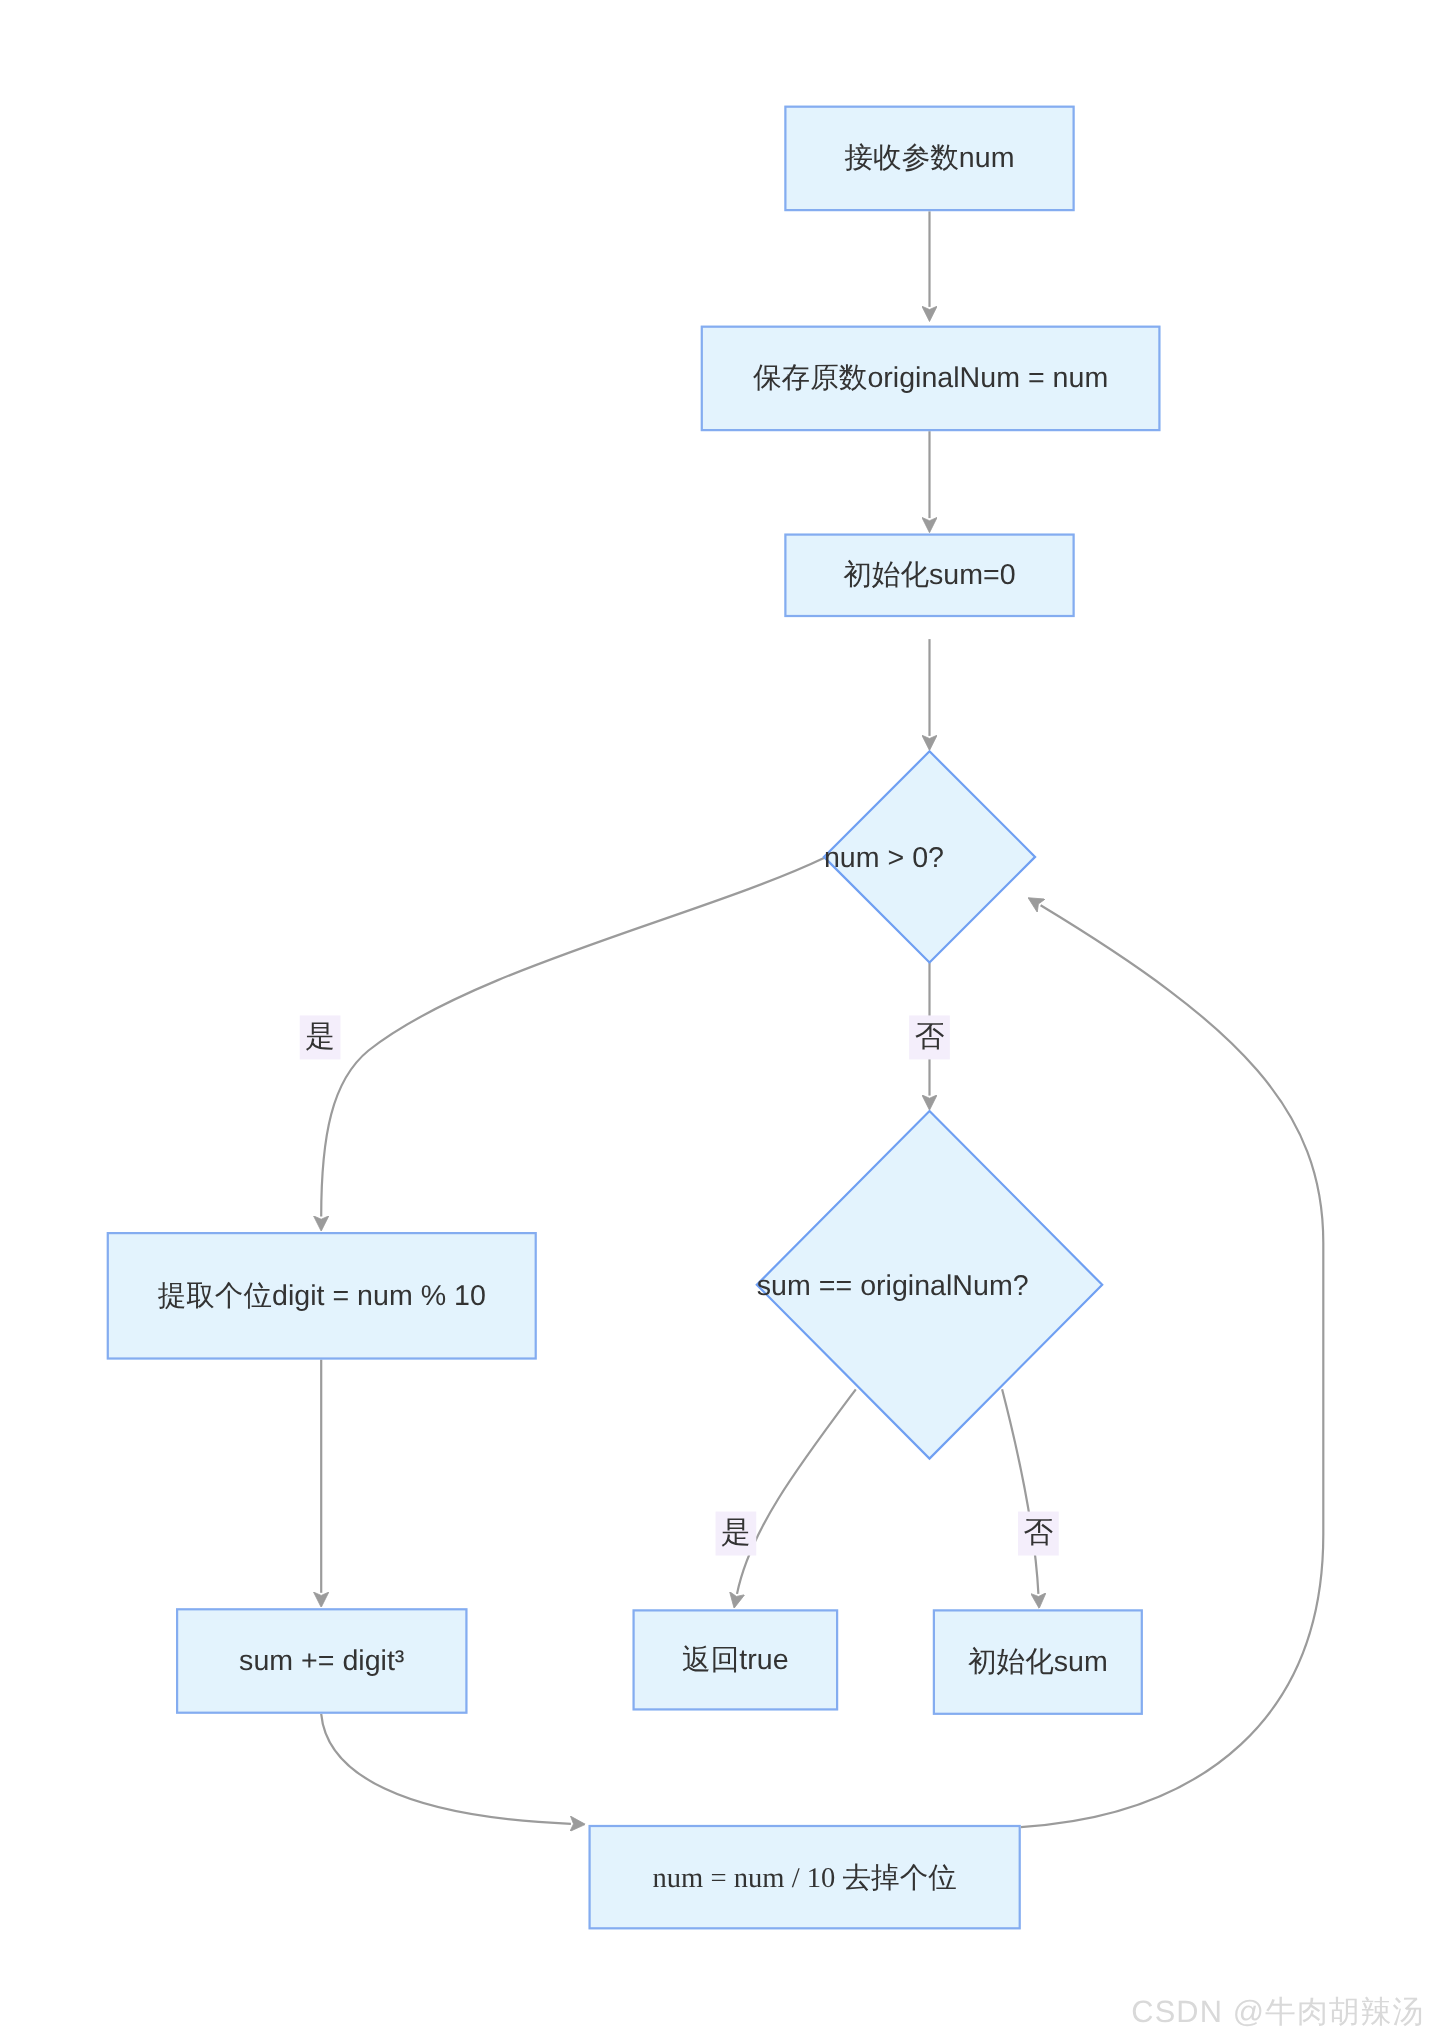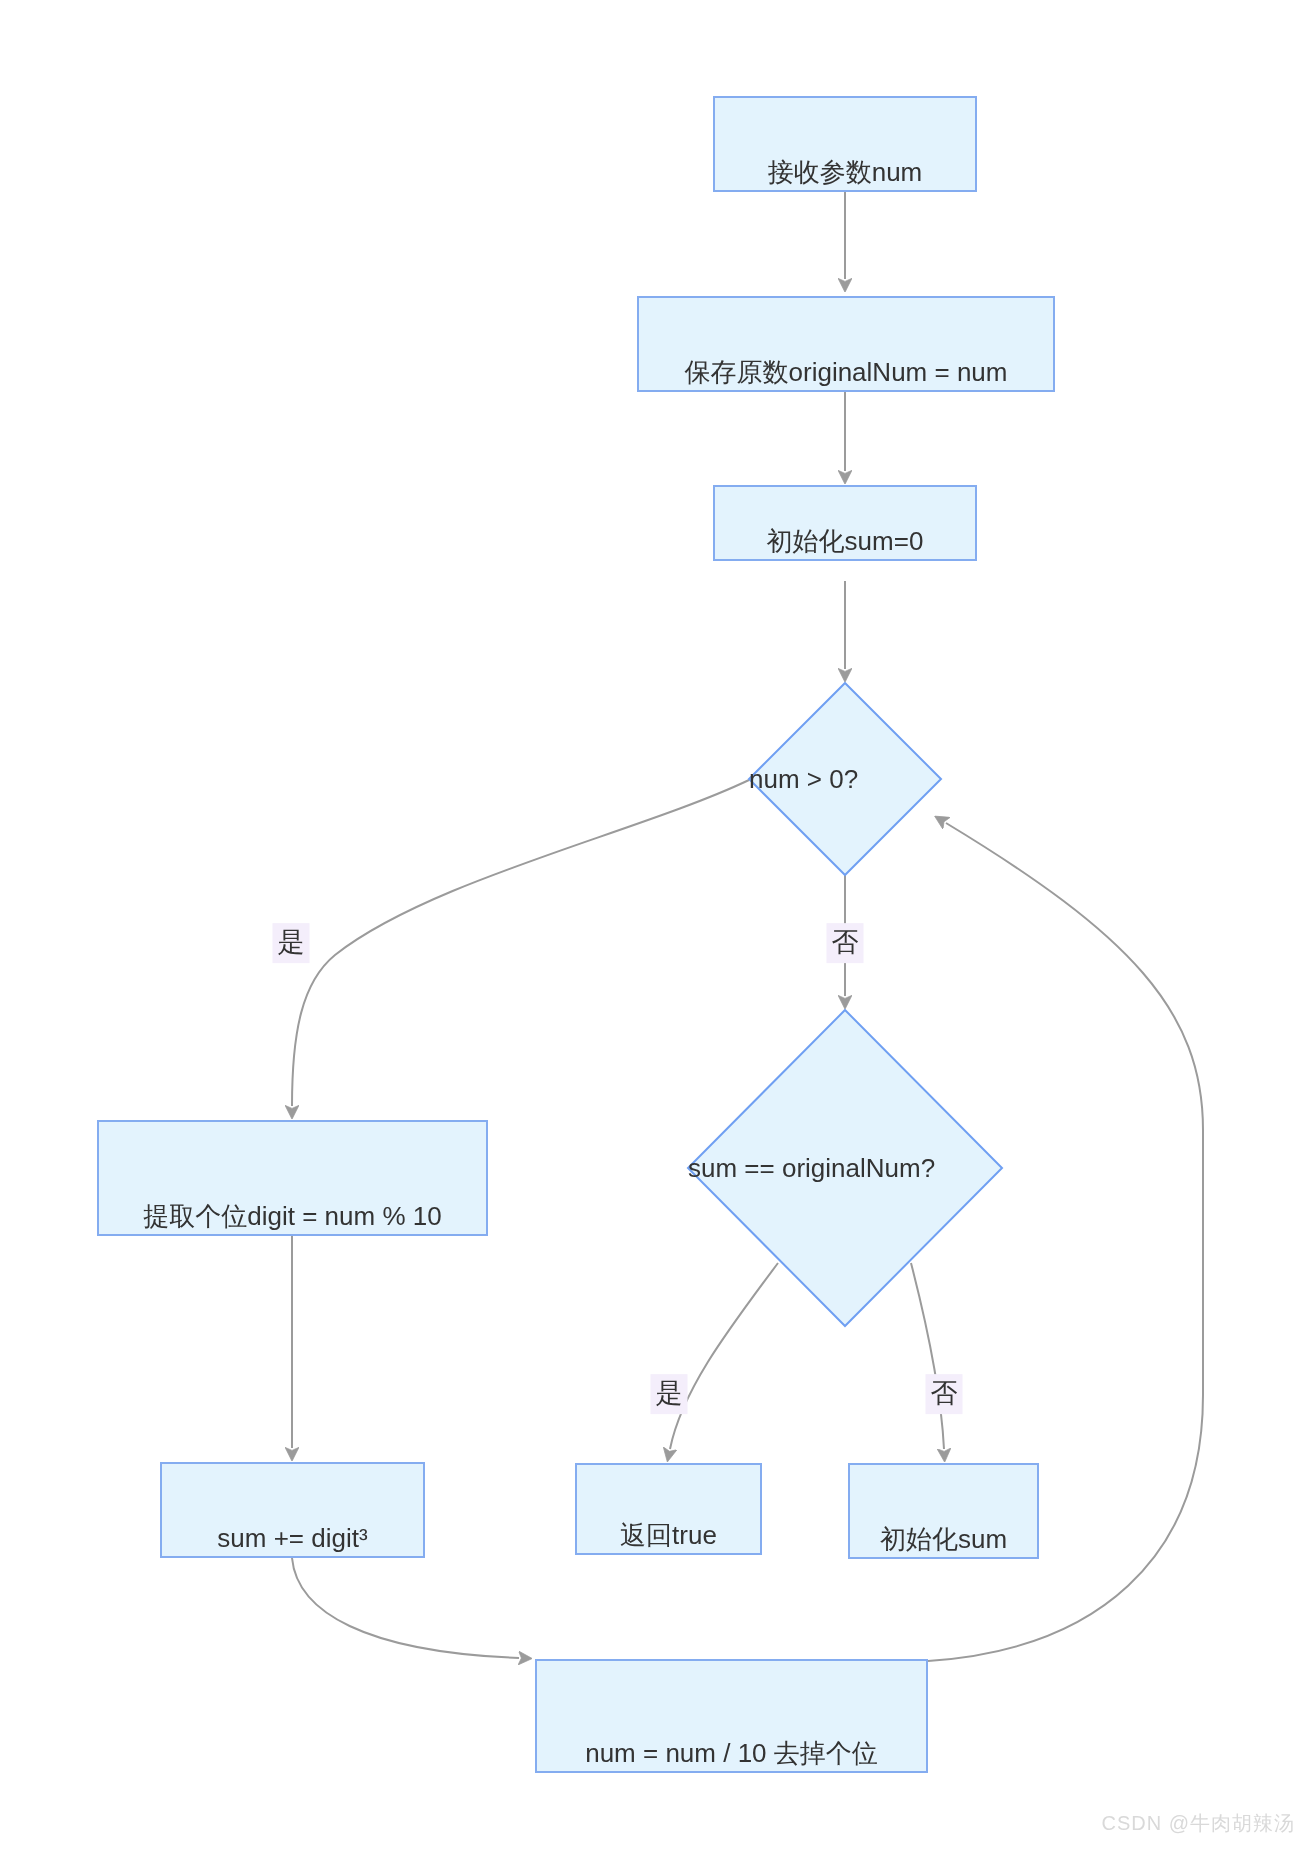--- a/index.html
+++ b/index.html
@@ -14,21 +14,21 @@
   #edges-svg { position:absolute; left:0; top:0; width:1303px; height:1850px; }
   .edge { fill:none; stroke: var(--edge); stroke-width:2px; }
   .arrowhead { fill: var(--edge); stroke: var(--edge); stroke-width:0.5; }
   .diamond { fill: var(--node-fill); stroke: var(--diamond-border); stroke-width:2px; }
   .node {
     position:absolute;
     box-sizing:border-box;
     background: var(--node-fill);
     border: 2px solid var(--node-border);
     display:flex;
-    align-items:flex-end;
+    align-items:center;
     justify-content:center;
     text-align:center;
     color: var(--text);
     font-size:26px;
     line-height:1.3;
   }
   .diamond-label {
     position:absolute;
     display:flex;
     align-items:center;
@@ -46,21 +46,21 @@
     font-size:27px;
     line-height:1.25;
     padding: 3px 5px;
     white-space:nowrap;
   }
   .watermark {
     position:absolute;
     right: 8px;
     top: 1810px;
     color: var(--watermark);
-    font-size: 20px;
+    font-size: 28px;
     letter-spacing: 1px;
   }
 </style>
 </head>
 <body>
 
 <div id="canvas">
 
   <svg id="edges-svg" viewBox="0 0 1303 1850" xmlns="http://www.w3.org/2000/svg">
     <defs>
@@ -113,21 +113,21 @@
   </div>
 
   <div class="node" style="left:575px; top:1463px; width:187px; height:92px;">
     <span>返回true</span>
   </div>
 
   <div class="node" style="left:848px; top:1463px; width:191px; height:96px;">
     <span>初始化sum</span>
   </div>
 
-  <div class="node" style="left:535px; top:1659px; width:393px; height:114px;">
+  <div class="node" style="left:535px; top:1659px; width:393px; height:95px;font-family:Liberation Serif, serif;">
     <span>num = num / 10 去掉个位</span>
   </div>
 
   <div class="edge-label" style="left:291px; top:943px;">是</div>
   <div class="edge-label" style="left:845px; top:943px;">否</div>
   <div class="edge-label" style="left:669px; top:1394px;">是</div>
   <div class="edge-label" style="left:944px; top:1394px;">否</div>
 
   <div class="watermark">CSDN @牛肉胡辣汤</div>
 

